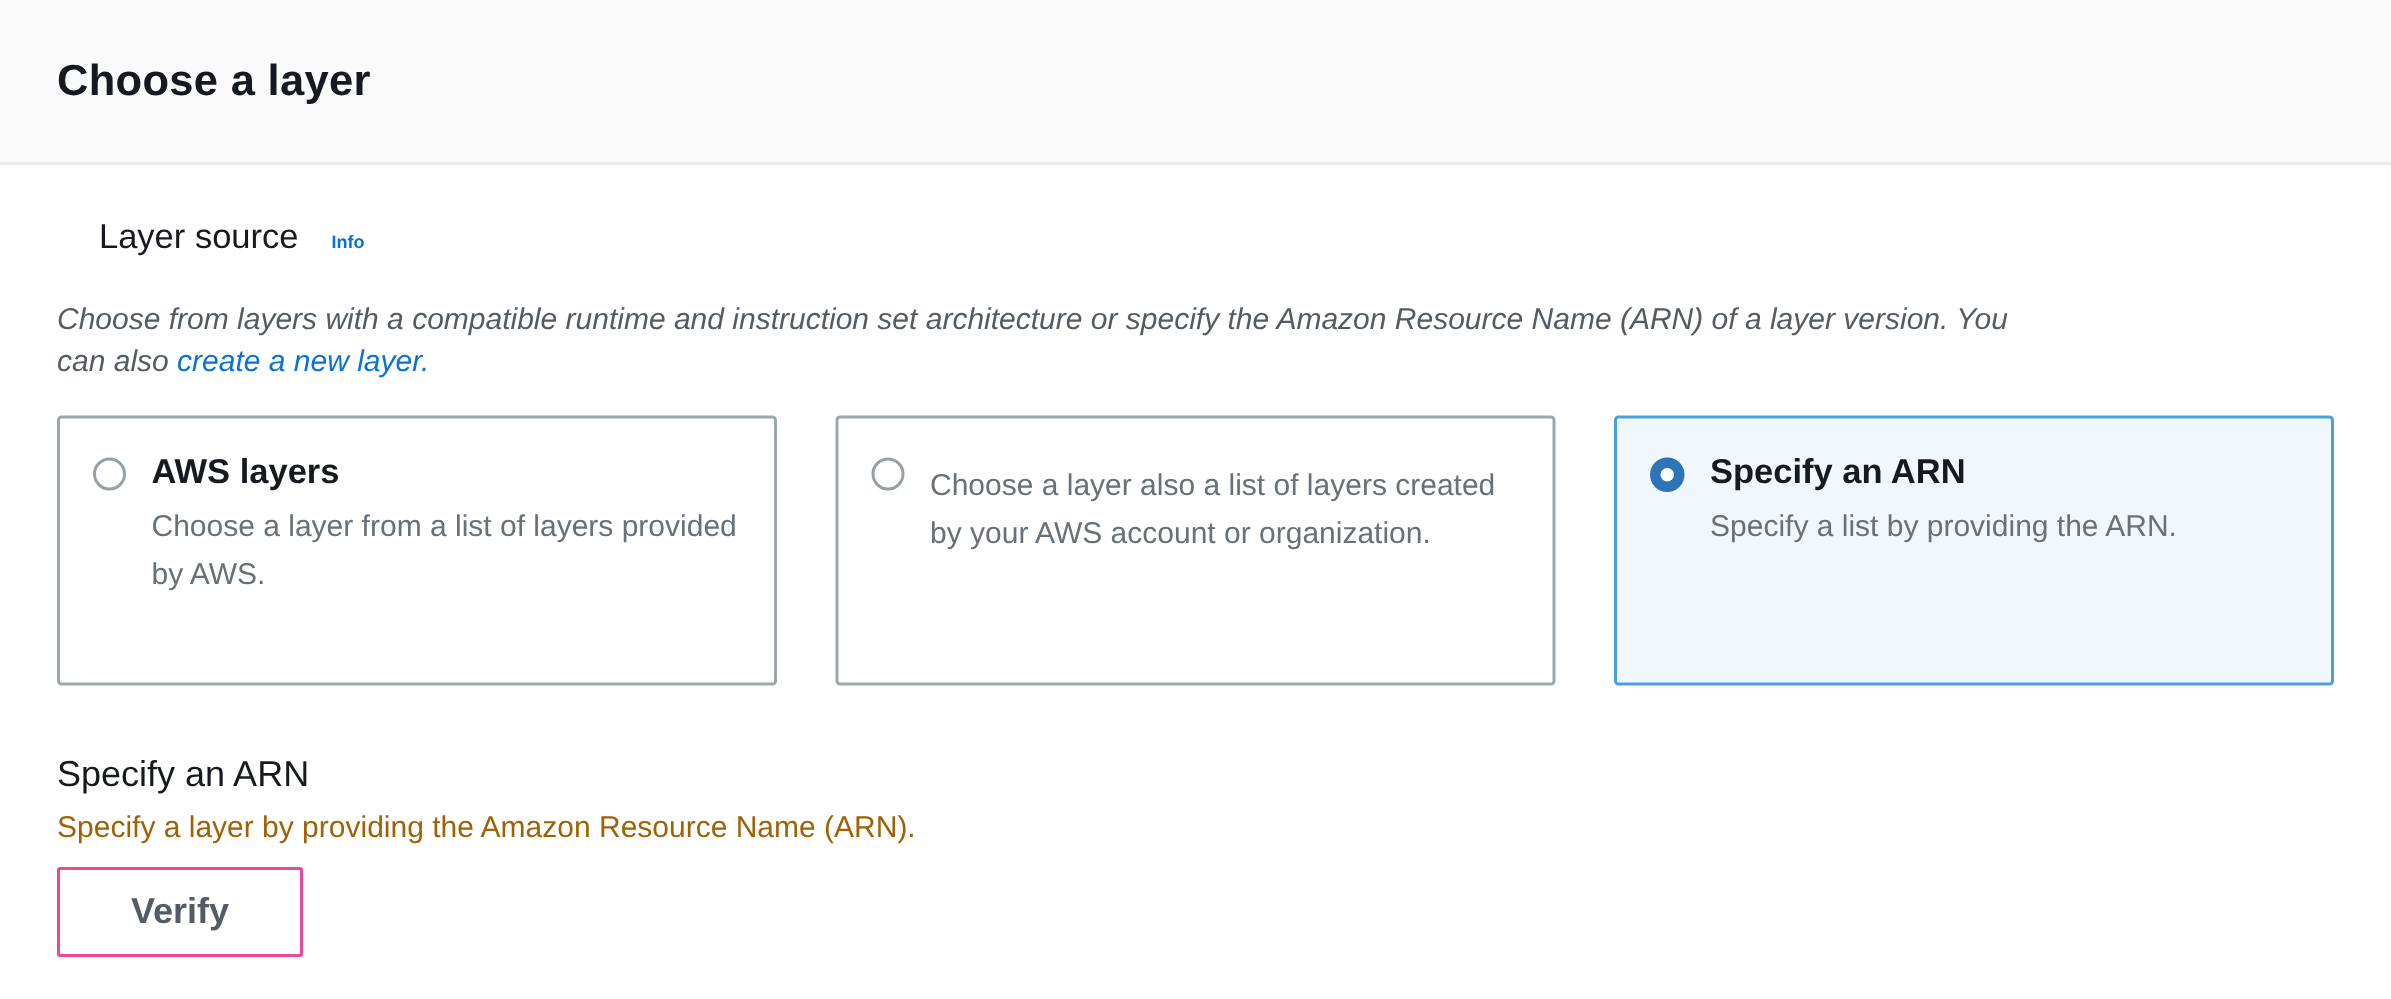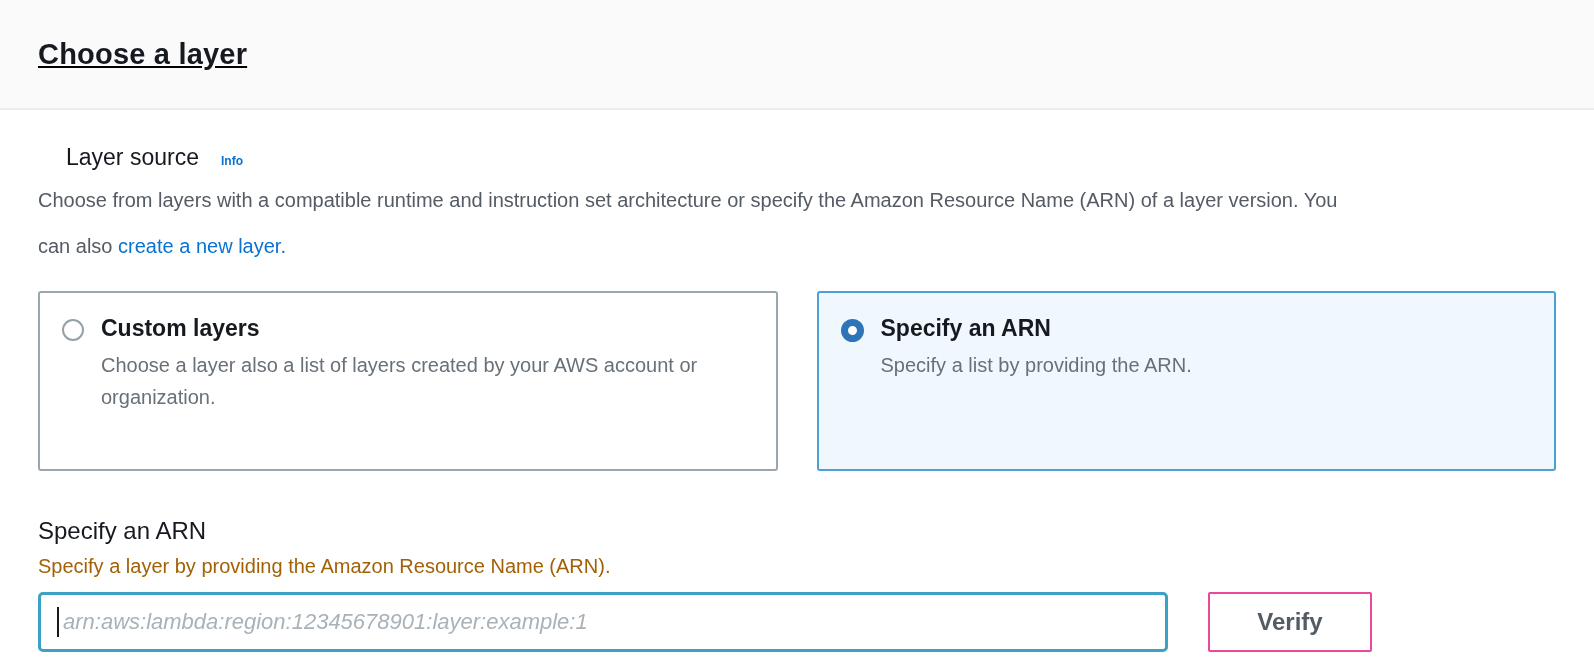--- a/index.html
+++ b/index.html
@@ -10,21 +10,20 @@
     overflow: hidden;
   }
   
   .header {
     height: 110px;
     background: #fafafa;
     border-bottom: 2px solid #eaeded;
     display: flex;
     align-items: center;
     padding: 0 38px;
-    text-decoration: underline;
   }
   .header h1 {
     font-size: 29px;
     font-weight: 700;
     color: #16191f;
     letter-spacing: 0.2px;
   }
   
   .main { padding: 34px 38px 0 38px; }
 
@@ -40,25 +39,26 @@
     color: #16191f;
   }
   .info-link {
     font-size: 12px;
     font-weight: 700;
     color: #0972d3;
     text-decoration: none;
     cursor: pointer;
   }
   .section-desc {
-    margin-top: 6px;
+    margin-top: 28px;
     font-size: 20px;
-    line-height: 46px;
+    line-height: 28px;
     color: #545b64;
     max-width: 1330px;
+    font-style: italic;
   }
   .text-link {
     color: #0972d3;
     text-decoration: none;
     cursor: pointer;
   }
   
   .cards {
     display: flex;
     gap: 39px;
@@ -173,44 +173,46 @@
 
   <div class="label-row">
     <span class="field-label">Layer source</span>
     <a class="info-link">Info</a>
   </div>
 
   <p class="section-desc"><span>Choose from layers with a compatible runtime and instruction set architecture or specify the Amazon Resource Name (ARN) of a layer version. You can also </span><a class="text-link">create a new layer.</a></p>
 
   <div class="cards">
 
-
     <div class="card">
       <span class="radio"></span>
       <div>
-        <div class="card-title">Custom layers</div>
+        <div class="card-title">AWS layers</div>
+        <div class="card-desc">Choose a layer from a list of layers provided by AWS.</div>
+      </div>
+    </div>
+
+    <div class="card">
+      <span class="radio"></span>
+      <div>
         <div class="card-desc">Choose a layer also a list of layers created by your AWS account or organization.</div>
       </div>
     </div>
 
     <div class="card selected">
       <span class="radio checked"></span>
       <div>
         <div class="card-title">Specify an ARN</div>
         <div class="card-desc">Specify a list by providing the ARN.</div>
       </div>
     </div>
 
   </div>
 
   <div class="arn-section">
     <div class="arn-title">Specify an ARN</div>
     <div class="arn-desc">Specify a layer by providing the Amazon Resource Name (ARN).</div>
     <div class="arn-row">
-      <div class="input-wrap">
-        <input class="arn-input" type="text" placeholder="arn:aws:lambda:region:12345678901:layer:example:1" style="">
-        <div class="caret"></div>
-      </div>
       <button class="verify-btn">Verify</button>
     </div>
   </div>
 
 </div>
 
 </body></html>

